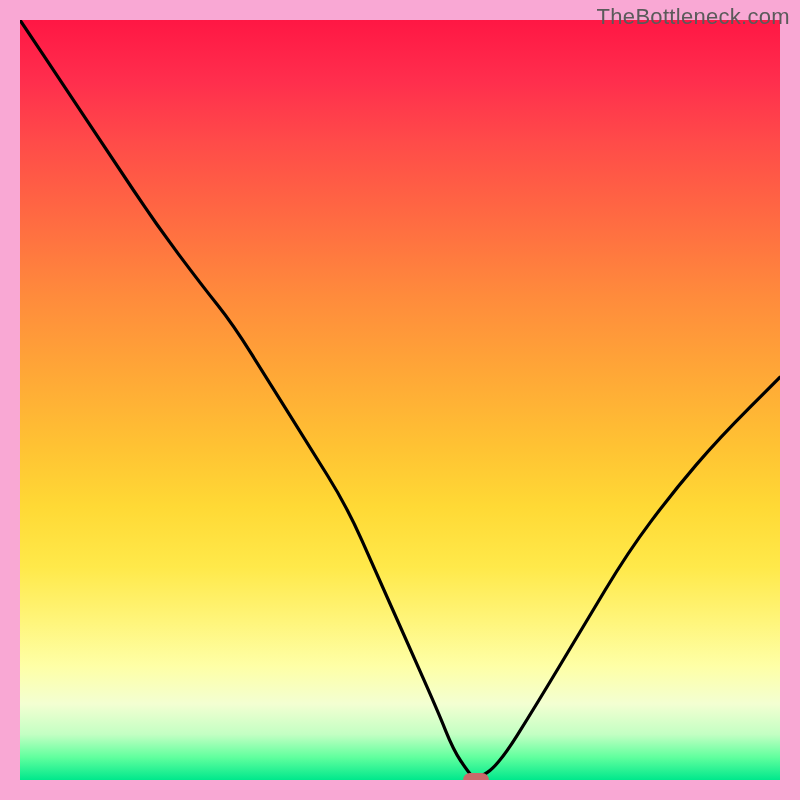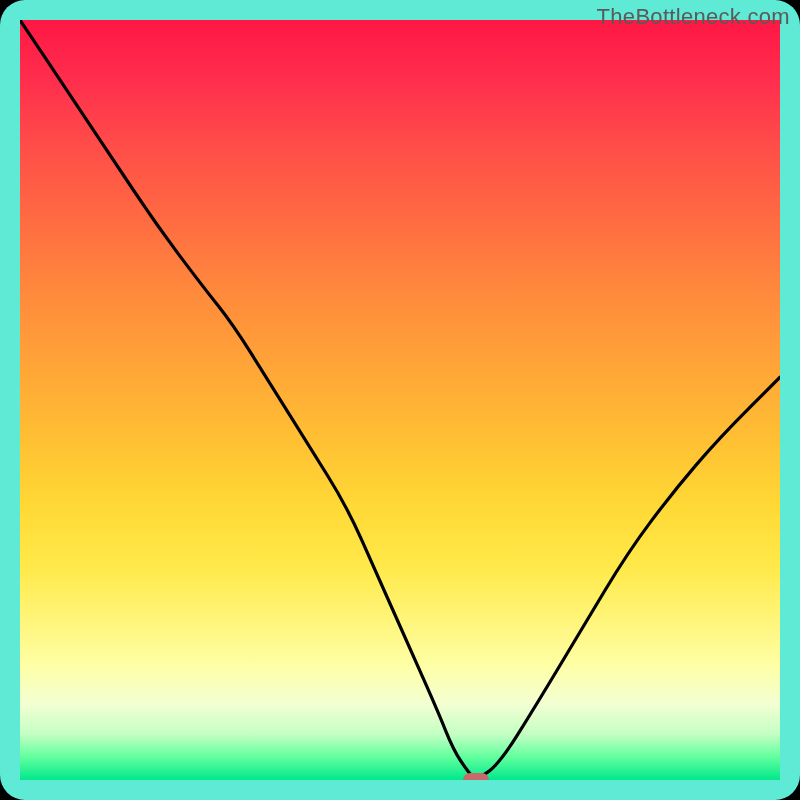--- a/index.html
+++ b/index.html
@@ -8,22 +8,21 @@
     width: 800px;
     height: 800px;
     background: #000000;
     overflow: hidden;
     font-family: Arial, Helvetica, sans-serif;
   }
   .frame {
     position: relative;
     width: 800px;
     height: 800px;
-    background: #5eead4;
-    border-radius: 25px;
+    background: #f9a8d4;
   }
   .watermark {
     position: absolute;
     top: 4px;
     right: 10px;
     color: #5a5a5a;
     font-size: 22px;
     font-weight: 500;
     letter-spacing: 0.3px;
     z-index: 3;

